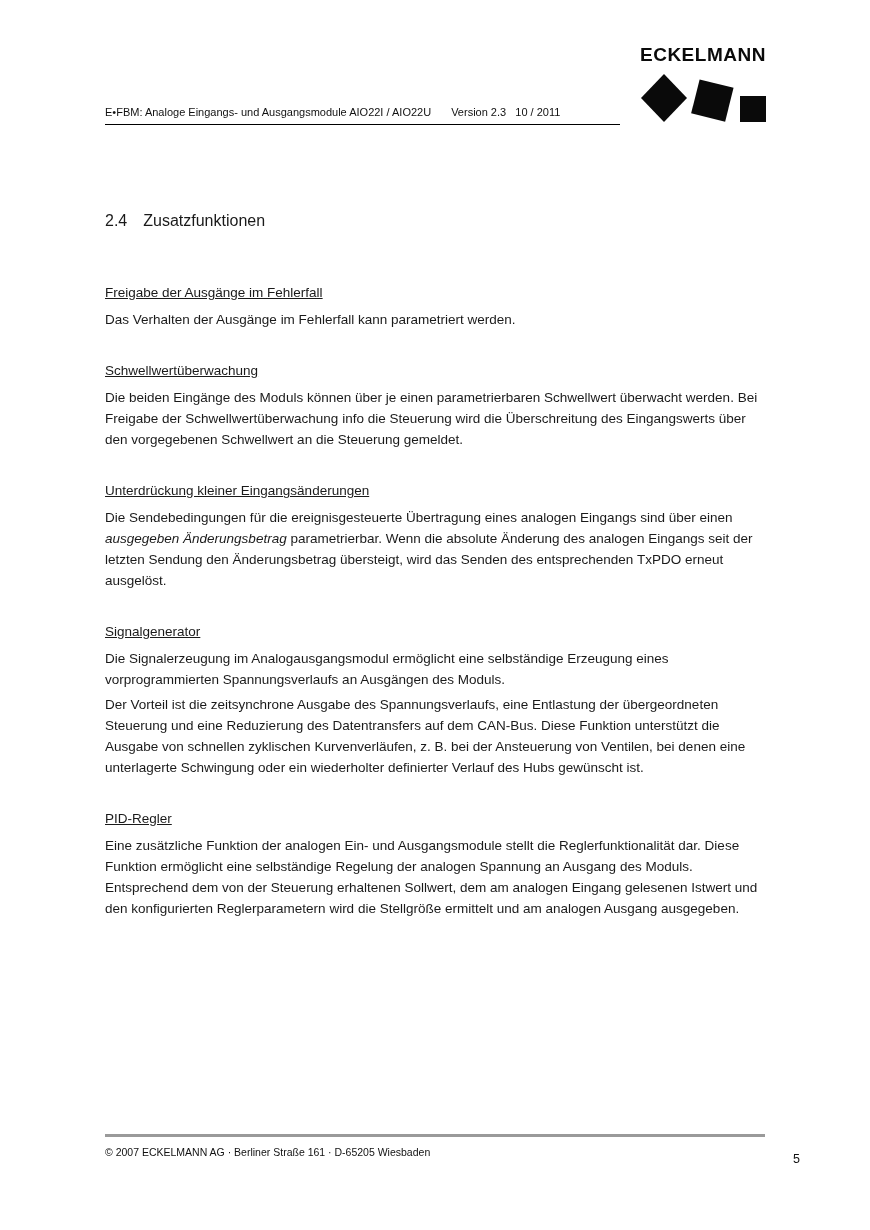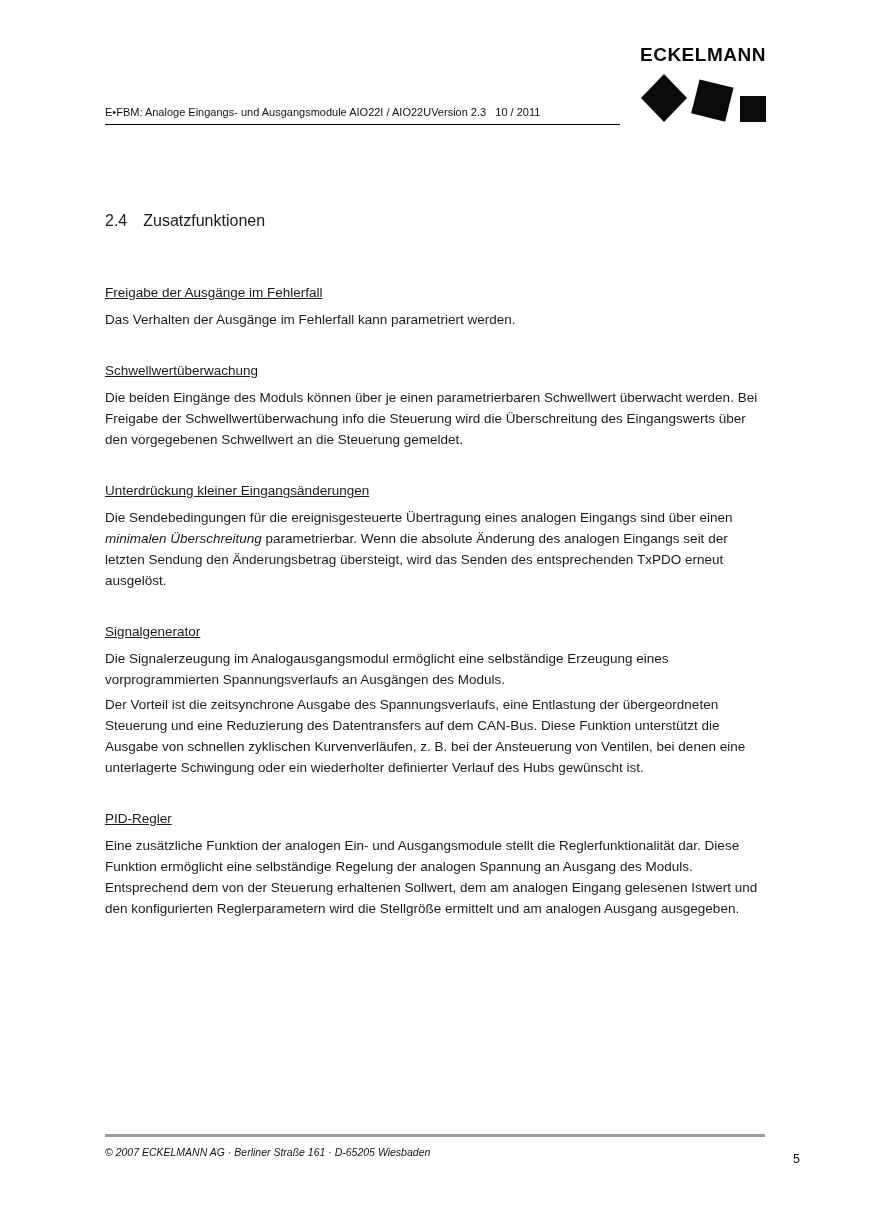--- a/index.html
+++ b/index.html
@@ -24,21 +24,21 @@
     top: 106px;
     width: 515px;
     display: flex;
     justify-content: flex-start;
     align-items: flex-end;
     border-bottom: 1px solid #000;
     padding-bottom: 6px;
     font-size: 11px;
     color: #111;
   }
-  .header-version { white-space: pre; }
+  .header-version { white-space: pre; margin-left: 20px; }
 
   .logo {
     position: absolute;
     left: 640px;
     top: 44px;
     width: 132px;
     text-align: left;
   }
   .logo-text {
     font-size: 19px;
@@ -89,21 +89,20 @@
     background: #9a9a9a;
   }
   .footer-text {
     position: absolute;
     left: 105px;
     top: 1145px;
     width: 560px;
     font-size: 10.5px;
     line-height: 15px;
     color: #111;
-    font-style: italic;
   }
   .page-number {
     position: absolute;
     left: 770px;
     top: 1152px;
     width: 30px;
     text-align: right;
     font-size: 12.5px;
     color: #111;
   }
@@ -141,21 +140,21 @@
       <p>Das Verhalten der Ausgänge im Fehlerfall kann parametriert werden.</p>
     </div>
 
     <div class="subsection">
       <h2 class="sub-heading">Schwellwertüberwachung</h2>
       <p>Die beiden Eingänge des Moduls können über je einen parametrierbaren Schwellwert überwacht werden. Bei Freigabe der Schwellwertüberwachung info die Steuerung wird die Überschreitung des Eingangswerts über den vorgegebenen Schwellwert an die Steuerung gemeldet.</p>
     </div>
 
     <div class="subsection">
       <h2 class="sub-heading">Unterdrückung kleiner Eingangsänderungen</h2>
-      <p><span>Die Sendebedingungen für die ereignisgesteuerte Übertragung eines analogen Eingangs sind über einen </span><span class="it">minimalen Überschreitung</span><span> parametrierbar. Wenn die absolute Änderung des analogen Eingangs seit der letzten Sendung den Änderungsbetrag übersteigt, wird das Senden des entsprechenden TxPDO erneut ausgelöst.</span></p>
+      <p><span>Die Sendebedingungen für die ereignisgesteuerte Übertragung eines analogen Eingangs sind über einen </span><span class="it">ausgegeben Änderungsbetrag</span><span> parametrierbar. Wenn die absolute Änderung des analogen Eingangs seit der letzten Sendung den Änderungsbetrag übersteigt, wird das Senden des entsprechenden TxPDO erneut ausgelöst.</span></p>
     </div>
 
     <div class="subsection">
       <h2 class="sub-heading">Signalgenerator</h2>
       <p>Die Signalerzeugung im Analogausgangsmodul ermöglicht eine selbständige Erzeugung eines vorprogrammierten Spannungsverlaufs an Ausgängen des Moduls.</p>
       <p>Der Vorteil ist die zeitsynchrone Ausgabe des Spannungsverlaufs, eine Entlastung der übergeordneten Steuerung und eine Reduzierung des Datentransfers auf dem CAN-Bus. Diese Funktion unterstützt die Ausgabe von schnellen zyklischen Kurvenverläufen, z. B. bei der Ansteuerung von Ventilen, bei denen eine unterlagerte Schwingung oder ein wiederholter definierter Verlauf des Hubs gewünscht ist.</p>
     </div>
 
     <div class="subsection">
       <h2 class="sub-heading">PID-Regler</h2>

